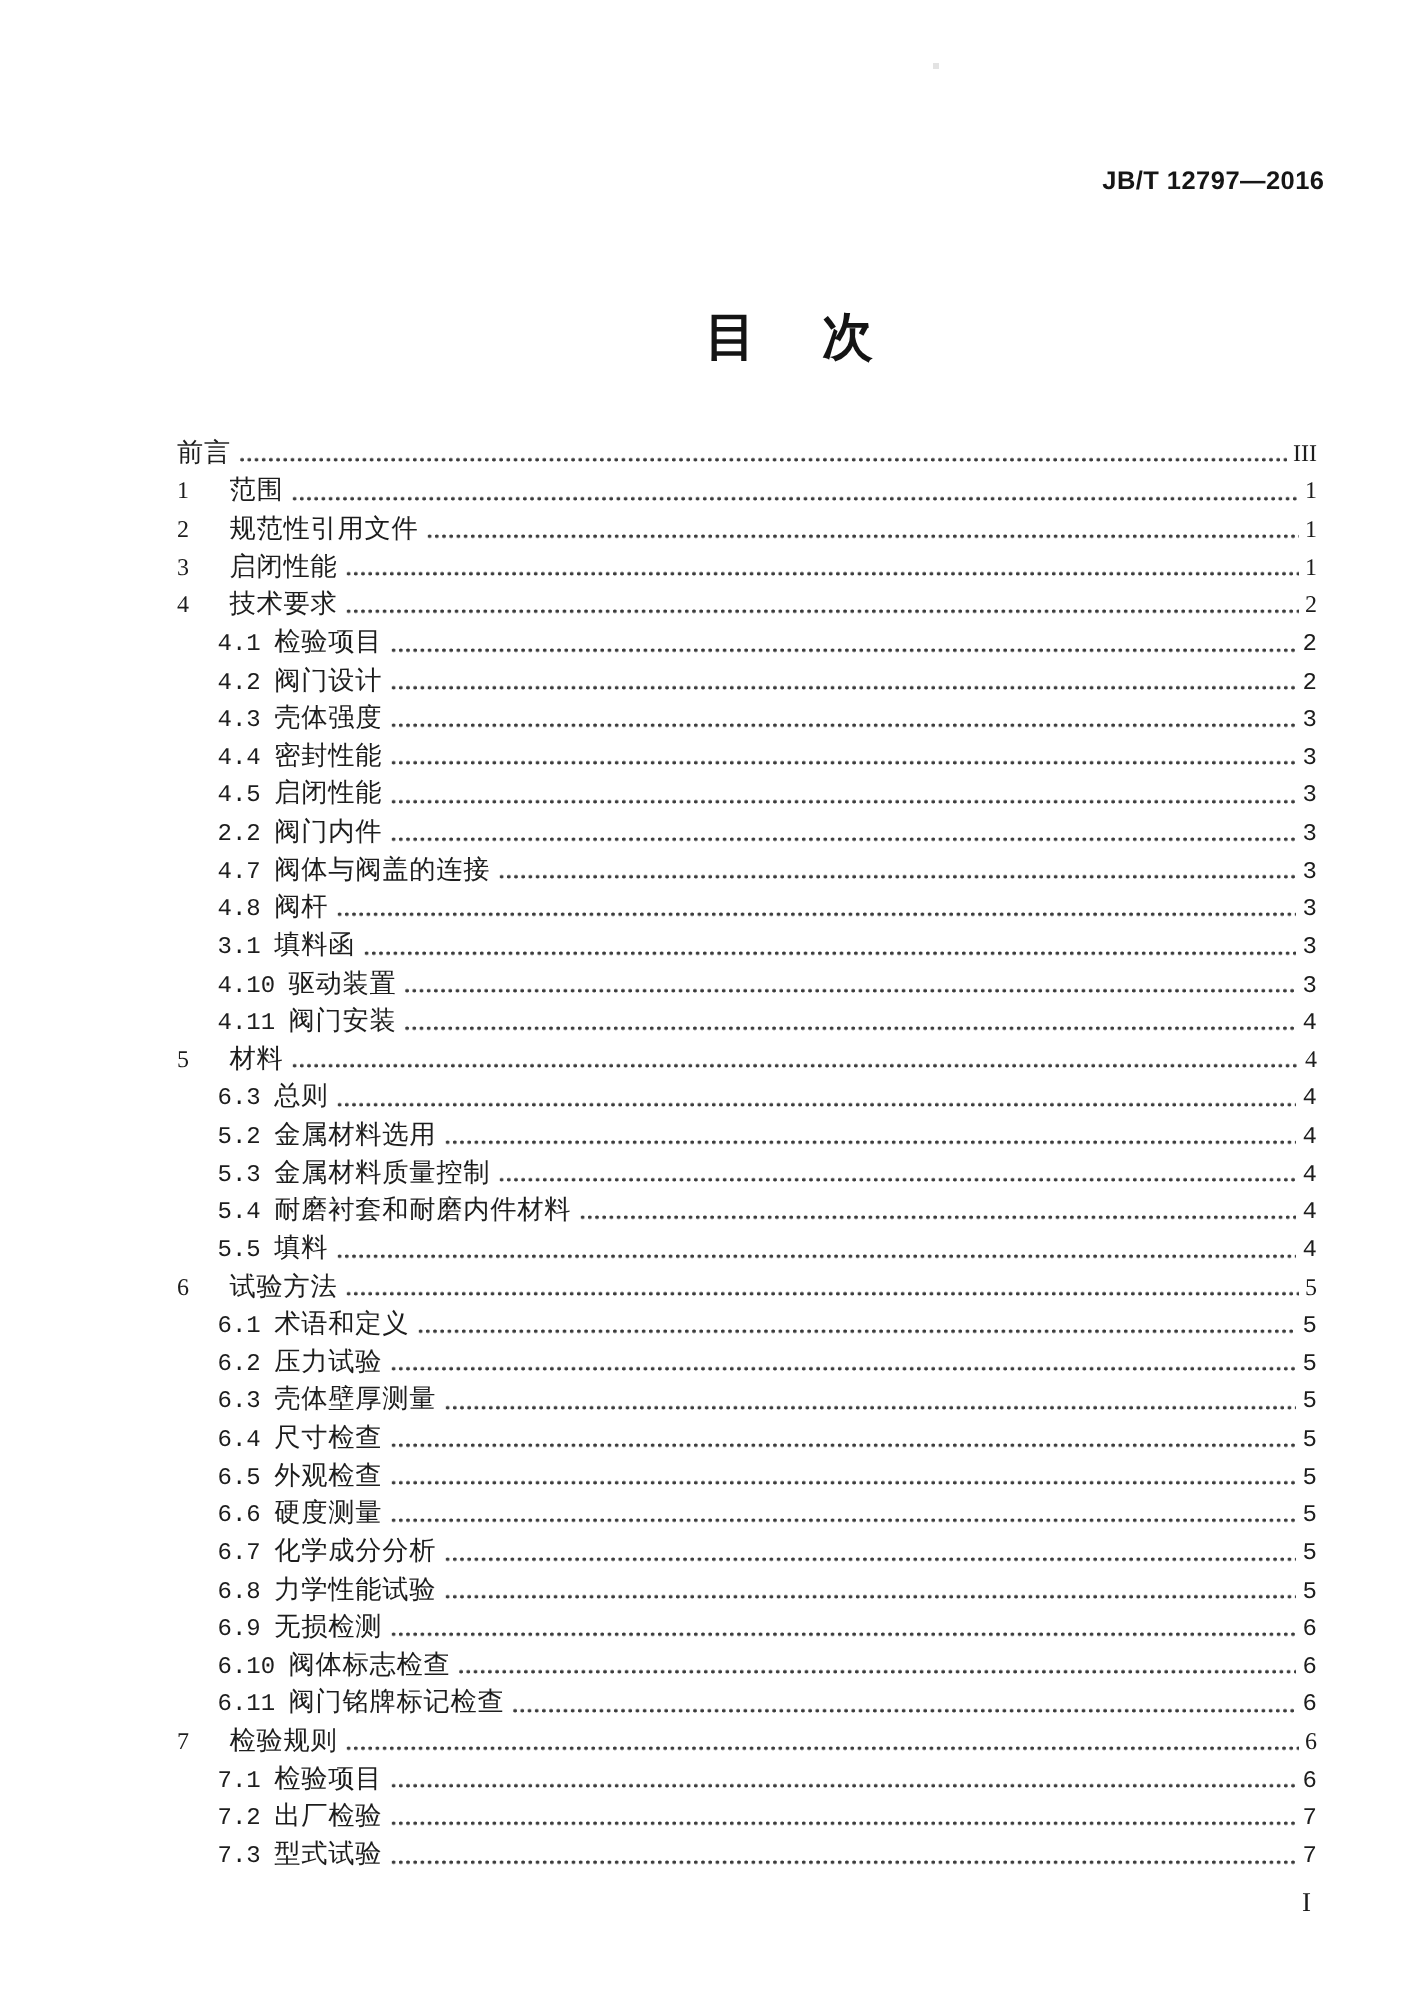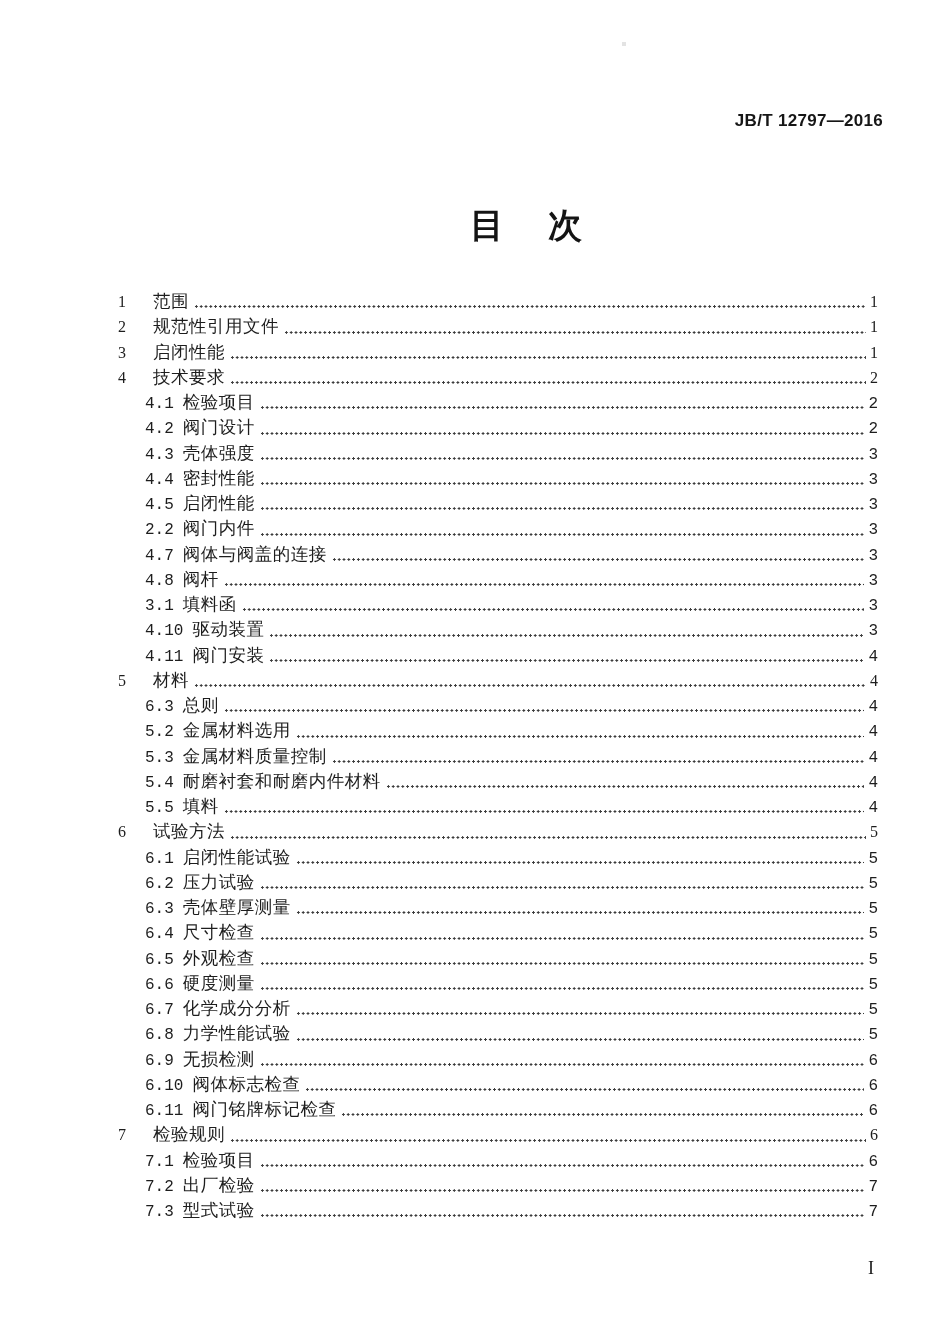--- a/index.html
+++ b/index.html
@@ -86,20 +86,25 @@
 
   <div class="doc-code">JB/T 12797—2016</div>
 
   <div class="title">
     <span>目</span>
     <span>次</span>
   </div>
 
   <div class="toc">
       <div class="toc-row lvl0">
+        <span class="label">前言</span>
+        <span class="dots"></span>
+        <span class="pg">III</span>
+      </div>
+      <div class="toc-row lvl0">
         <span class="num">1</span>
         <span class="label">范围</span>
         <span class="dots"></span>
         <span class="pg">1</span>
       </div>
       <div class="toc-row lvl0">
         <span class="num">2</span>
         <span class="label">规范性引用文件</span>
         <span class="dots"></span>
         <span class="pg">1</span>
@@ -219,21 +224,21 @@
         <span class="pg">4</span>
       </div>
       <div class="toc-row lvl0">
         <span class="num">6</span>
         <span class="label">试验方法</span>
         <span class="dots"></span>
         <span class="pg">5</span>
       </div>
       <div class="toc-row lvl1">
         <span class="num">6.1</span>
-        <span class="label">启闭性能试验</span>
+        <span class="label">术语和定义</span>
         <span class="dots"></span>
         <span class="pg">5</span>
       </div>
       <div class="toc-row lvl1">
         <span class="num">6.2</span>
         <span class="label">压力试验</span>
         <span class="dots"></span>
         <span class="pg">5</span>
       </div>
       <div class="toc-row lvl1">

